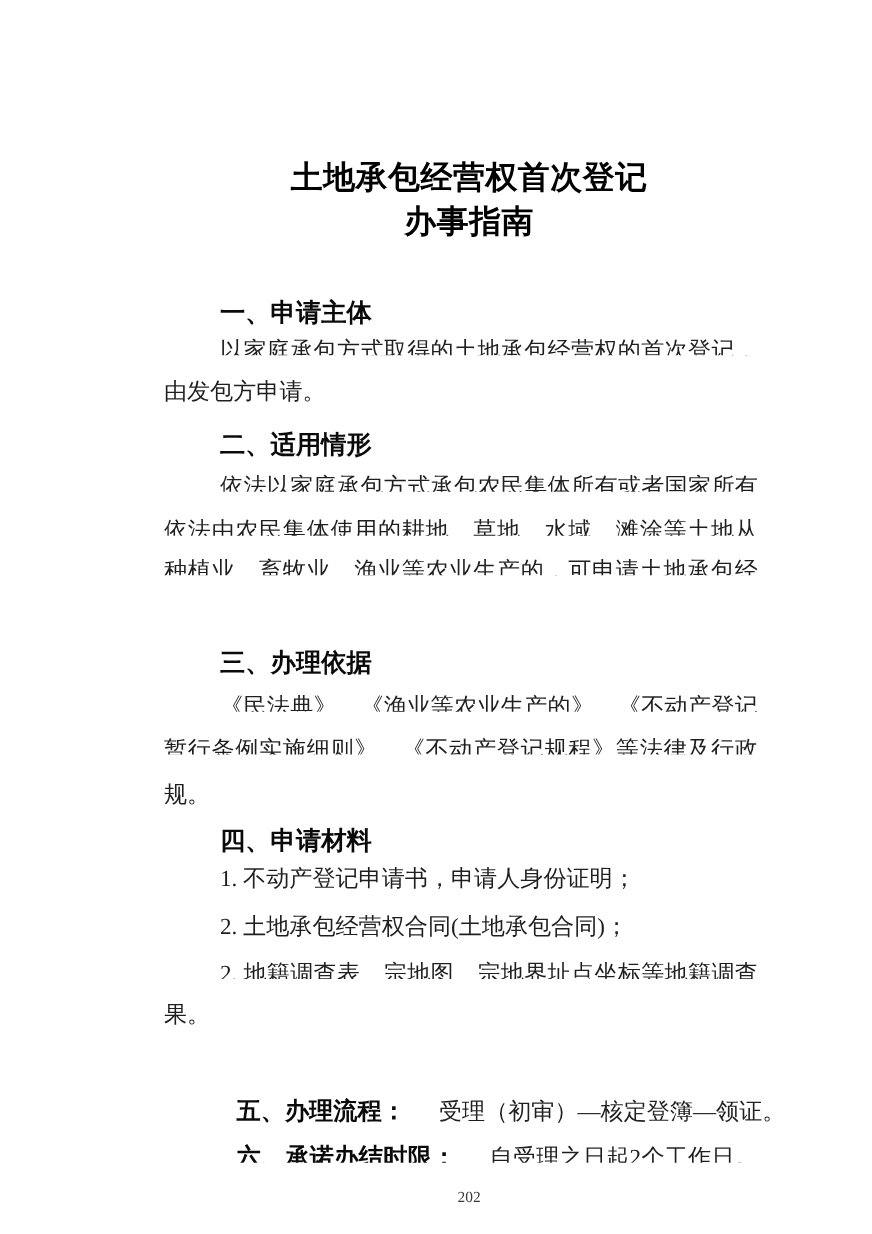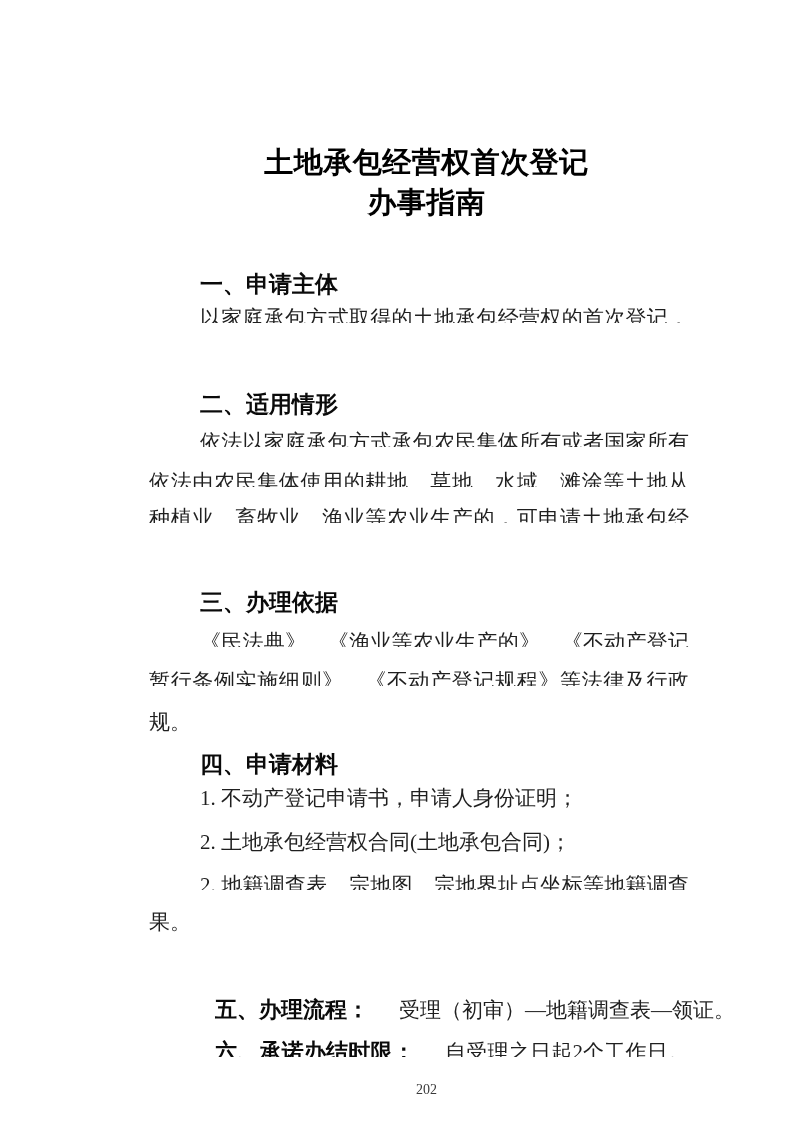--- a/index.html
+++ b/index.html
@@ -73,36 +73,37 @@
 </head>
 <body>
 
 <div class="page">
 
   <div class="title-line" style="top:97px">土地承包经营权首次登记</div>
   <div class="title-line" style="top:137px">办事指南</div>
 
   <div class="line heading" style="top:219px">一、申请主体</div>
   <div class="line indent just" style="top:253px">以家庭承包方式取得的土地承包经营权的首次登记，应</div>
+  <div class="line" style="top:291px">由发包方申请。</div>
 
   <div class="line heading" style="top:339px">二、适用情形</div>
   <div class="line indent just" style="top:377px">依法以家庭承包方式承包农民集体所有或者国家所有</div>
   <div class="line just" style="top:417px">依法由农民集体使用的耕地、草地、水域、滩涂等土地从事</div>
   <div class="line just" style="top:453px">种植业、畜牧业、渔业等农业生产的，可申请土地承包经营</div>
 
   <div class="line heading" style="top:537px">三、办理依据</div>
   <div class="line indent just" style="top:577px">《民法典》、《渔业等农业生产的》、《不动产登记</div>
   <div class="line just" style="top:616px">暂行条例实施细则》、《不动产登记规程》等法律及行政法</div>
   <div class="line" style="top:657px">规。</div>
 
   <div class="line heading" style="top:699px">四、申请材料</div>
   <div class="line indent" style="top:733px">1. 不动产登记申请书，申请人身份证明；</div>
   <div class="line indent" style="top:777px">2. 土地承包经营权合同(土地承包合同)；</div>
   <div class="line indent just" style="top:820px">2. 地籍调查表、宗地图、宗地界址点坐标等地籍调查成</div>
   <div class="line" style="top:857px">果。</div>
 
-  <div class="line indent" style="top:945px"><span class="h-inline">五、办理流程：</span><span>受理（初审）—地籍调查表—领证。</span></div>
+  <div class="line indent" style="top:945px"><span class="h-inline">五、办理流程：</span><span>受理（初审）—核定登簿—领证。</span></div>
 
   <div class="line indent just" style="top:987px"><span class="h-inline">六、承诺办结时限：</span><span>自受理之日起2个工作日。需按程</span></div>
 
   <div class="page-number" style="top:1035px">202</div>
 
 </div>
 
 </body></html>

